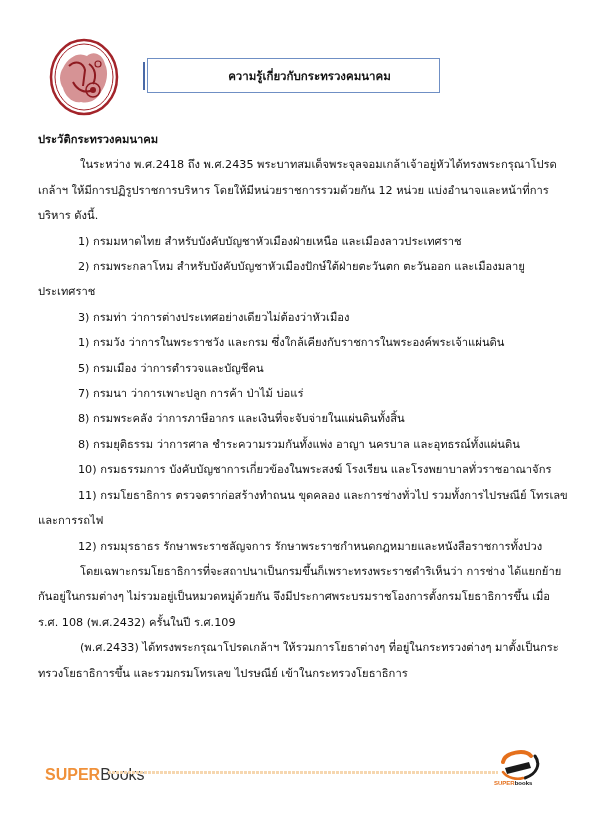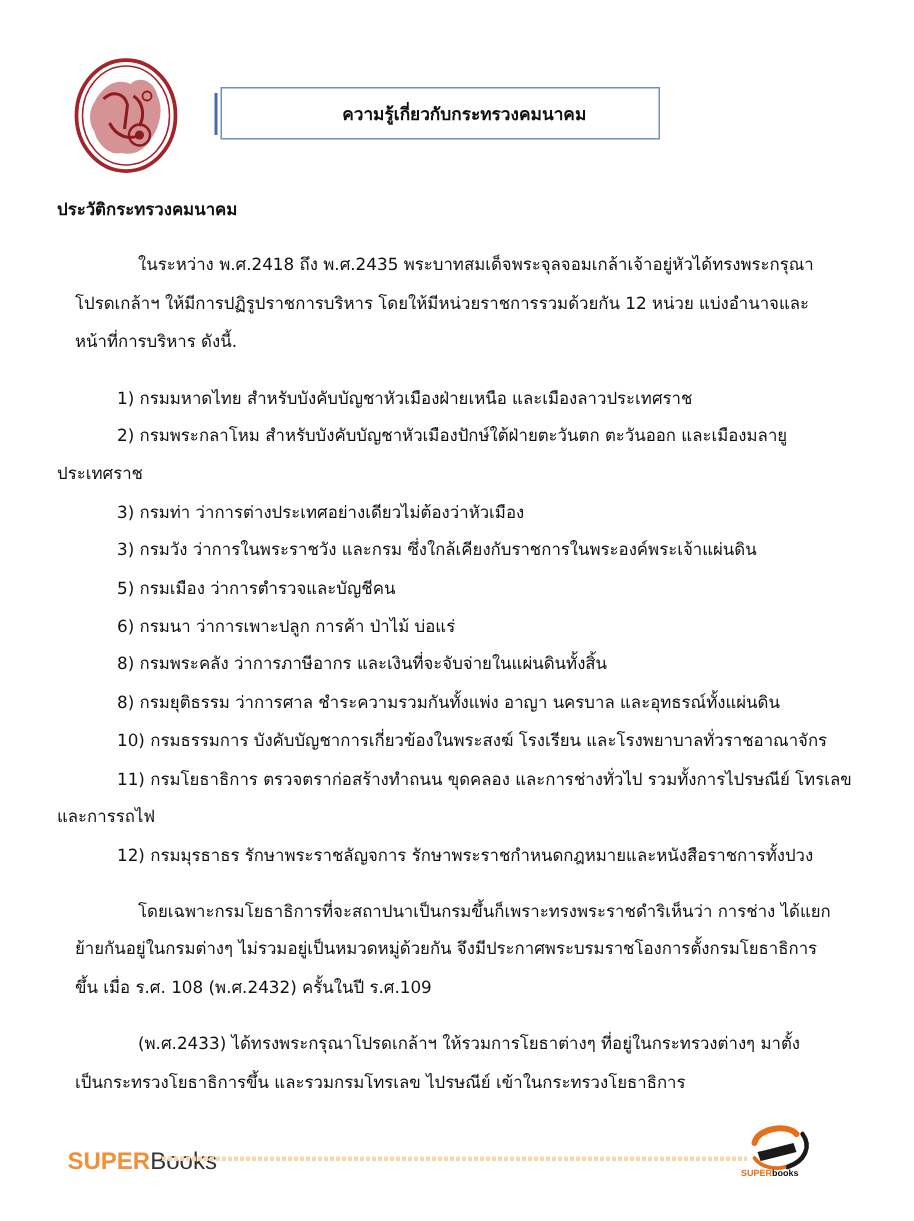--- a/index.html
+++ b/index.html
@@ -6,21 +6,21 @@
     body { width: 609px; height: 814px; position: relative; overflow: hidden;
            font-family: "DejaVu Sans", "Liberation Sans", sans-serif; color: #111; }
     .seal { position: absolute; left: 49px; top: 38px; width: 70px; height: 78px; }
     .title-bar-accent { position: absolute; left: 143px; top: 62px; width: 2px; height: 28px; background: #4a6aa8; }
     .title-box { position: absolute; left: 147px; top: 58px; width: 293px; height: 35px;
                  border: 1px solid #6f8fc4; box-sizing: border-box;
                  display: flex; align-items: center; justify-content: center;
                  font-size: 11.5px; font-weight: bold; color: #111; padding-left: 32px; }
     .content { position: absolute; left: 38px; top: 127px; width: 530px; font-size: 11.2px; line-height: 25.4px; }
     .heading { font-weight: bold; margin: 0; }
-    .p { margin: 12px; }
+    .p { margin: 0; }
     .indent { text-indent: 42px; }
     .item { margin: 0; padding-left: 40px; text-indent: 0; }
     .item-wrap { margin: 0; text-indent: 40px; }
     .footer-text { position: absolute; left: 45px; top: 766px; font-size: 16px; font-weight: bold;
                    font-family: "Liberation Sans", sans-serif; }
     .footer-text .super { color: #f0913a; }
     .footer-text .books { color: #333; font-weight: normal; }
     .footer-line { position: absolute; left: 108px; top: 771px; width: 390px; height: 3px;
                    background-image: repeating-linear-gradient(90deg, #f6d7b0 0 3px, transparent 3px 4px); }
     .footer-logo { position: absolute; left: 495px; top: 750px; width: 50px; height: 40px; }
@@ -48,23 +48,23 @@
 <div class="title-box">
   <span>ความรู้เกี่ยวกับกระทรวงคมนาคม</span>
 </div>
 
 <div class="content">
   <p class="heading">ประวัติกระทรวงคมนาคม</p>
   <p class="p indent">ในระหว่าง พ.ศ.2418 ถึง พ.ศ.2435 พระบาทสมเด็จพระจุลจอมเกล้าเจ้าอยู่หัวได้ทรงพระกรุณาโปรดเกล้าฯ ให้มีการปฏิรูปราชการบริหาร โดยให้มีหน่วยราชการรวมด้วยกัน 12 หน่วย แบ่งอำนาจและหน้าที่การบริหาร ดังนี้.</p>
   <p class="p item">1) กรมมหาดไทย สำหรับบังคับบัญชาหัวเมืองฝ่ายเหนือ และเมืองลาวประเทศราช</p>
   <p class="p item-wrap">2) กรมพระกลาโหม สำหรับบังคับบัญชาหัวเมืองปักษ์ใต้ฝ่ายตะวันตก ตะวันออก และเมืองมลายูประเทศราช</p>
   <p class="p item">3) กรมท่า ว่าการต่างประเทศอย่างเดียวไม่ต้องว่าหัวเมือง</p>
-  <p class="p item">3) กรมวัง ว่าการในพระราชวัง และกรม ซึ่งใกล้เคียงกับราชการในพระองค์พระเจ้าแผ่นดิน</p>
+  <p class="p item">1) กรมวัง ว่าการในพระราชวัง และกรม ซึ่งใกล้เคียงกับราชการในพระองค์พระเจ้าแผ่นดิน</p>
   <p class="p item">5) กรมเมือง ว่าการตำรวจและบัญชีคน</p>
-  <p class="p item">6) กรมนา ว่าการเพาะปลูก การค้า ป่าไม้ บ่อแร่</p>
+  <p class="p item">7) กรมนา ว่าการเพาะปลูก การค้า ป่าไม้ บ่อแร่</p>
   <p class="p item">8) กรมพระคลัง ว่าการภาษีอากร และเงินที่จะจับจ่ายในแผ่นดินทั้งสิ้น</p>
   <p class="p item"> 8) กรมยุติธรรม ว่าการศาล ชำระความรวมกันทั้งแพ่ง อาญา นครบาล และอุทธรณ์ทั้งแผ่นดิน</p>
   <p class="p item">10) กรมธรรมการ บังคับบัญชาการเกี่ยวข้องในพระสงฆ์ โรงเรียน และโรงพยาบาลทั่วราชอาณาจักร</p>
   <p class="p item-wrap">11) กรมโยธาธิการ ตรวจตราก่อสร้างทำถนน ขุดคลอง และการช่างทั่วไป รวมทั้งการไปรษณีย์ โทรเลข และการรถไฟ</p>
   <p class="p item">12) กรมมุรธาธร รักษาพระราชลัญจการ รักษาพระราชกำหนดกฎหมายและหนังสือราชการทั้งปวง</p>
   <p class="p indent">โดยเฉพาะกรมโยธาธิการที่จะสถาปนาเป็นกรมขึ้นก็เพราะทรงพระราชดำริเห็นว่า การช่าง ได้แยกย้ายกันอยู่ในกรมต่างๆ ไม่รวมอยู่เป็นหมวดหมู่ด้วยกัน จึงมีประกาศพระบรมราชโองการตั้งกรมโยธาธิการขึ้น เมื่อ ร.ศ. 108 (พ.ศ.2432) ครั้นในปี ร.ศ.109</p>
   <p class="p indent">(พ.ศ.2433) ได้ทรงพระกรุณาโปรดเกล้าฯ ให้รวมการโยธาต่างๆ ที่อยู่ในกระทรวงต่างๆ มาตั้งเป็นกระทรวงโยธาธิการขึ้น และรวมกรมโทรเลข ไปรษณีย์ เข้าในกระทรวงโยธาธิการ</p>
 </div>
 
 <div class="footer-text">

